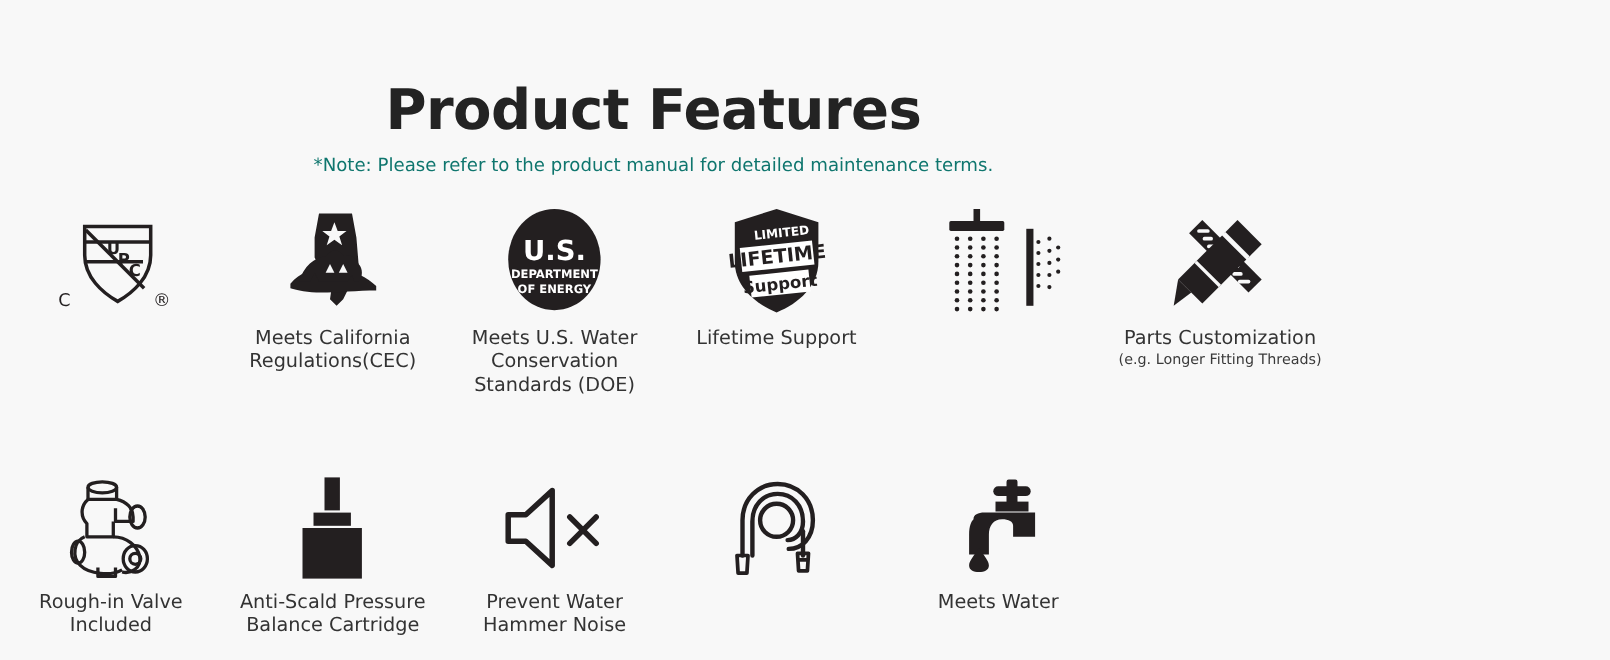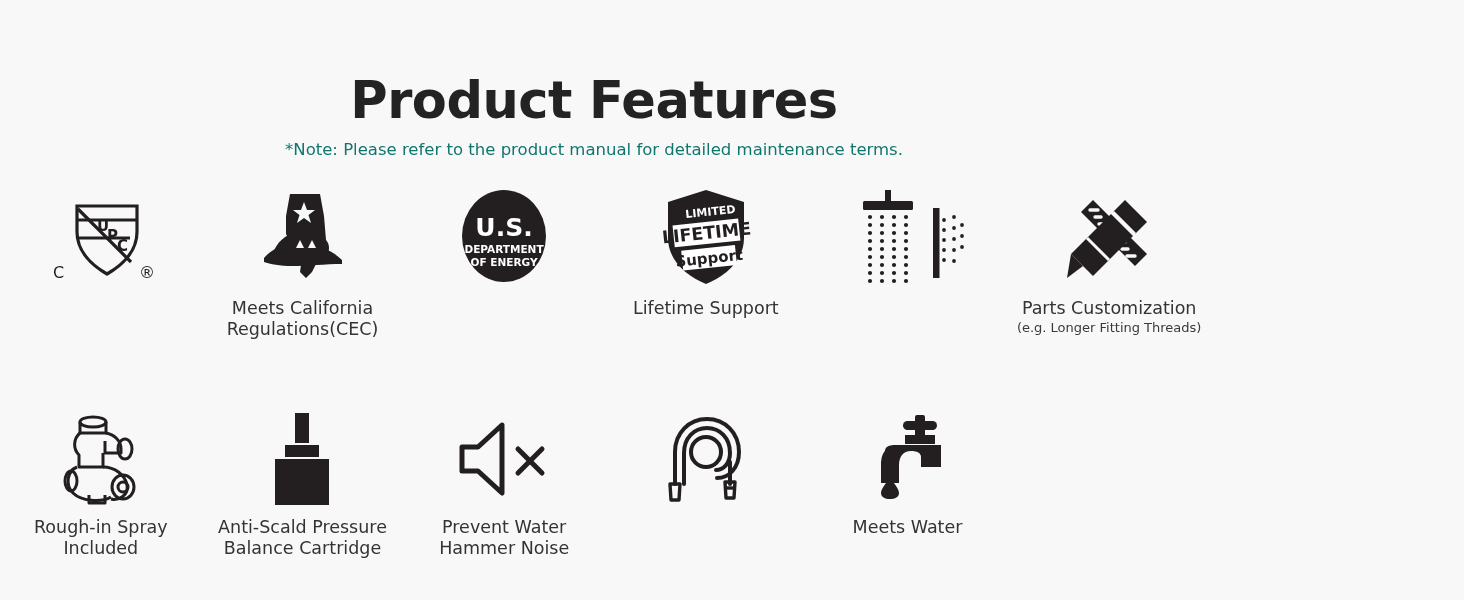--- a/index.html
+++ b/index.html
@@ -140,20 +140,23 @@
 
     <div class="cell">
       <div class="icon-wrap">
         <svg width="104" height="100" viewBox="0 0 104 100" aria-hidden="true">
           <ellipse cx="52" cy="50" rx="42" ry="46" fill="#231f20"></ellipse>
           <text x="52" y="50" text-anchor="middle" font-family="'DejaVu Sans','Liberation Sans',sans-serif" font-size="25" font-weight="700" fill="#ffffff">U.S.</text>
           <text x="52" y="67" text-anchor="middle" font-family="'DejaVu Sans','Liberation Sans',sans-serif" font-size="10.5" font-weight="700" fill="#ffffff">DEPARTMENT</text>
           <text x="52" y="80" text-anchor="middle" font-family="'DejaVu Sans','Liberation Sans',sans-serif" font-size="10.5" font-weight="700" fill="#ffffff">OF ENERGY</text>
         </svg>
       </div>
+      <div class="label">Meets U.S. Water
+Conservation
+Standards (DOE)</div>
     </div>
 
     <div class="cell">
       <div class="icon-wrap">
         <svg width="104" height="100" viewBox="0 0 104 100" aria-hidden="true">
           <path d="M52 4 L90 16 L90 52 C90 74 72 90 52 98 C32 90 14 74 14 52 L14 16 Z" fill="#231f20"></path>
           <g transform="rotate(-6 52 52)">
             <text x="34" y="30" font-family="'DejaVu Sans','Liberation Sans',sans-serif" font-size="11" font-weight="700" fill="#ffffff">LIMITED</text>
             <rect x="20" y="36" width="66" height="22" fill="#ffffff"></rect>
             <text x="53" y="53" text-anchor="middle" font-family="'DejaVu Sans','Liberation Sans',sans-serif" font-size="17.5" font-weight="700" fill="#231f20">LIFETIME</text>
@@ -280,21 +283,21 @@
             <ellipse cx="76" cy="38" rx="7" ry="10"></ellipse>
             <path d="M28 56 C18 60 16 74 24 82 C32 90 52 92 62 86"></path>
             <path d="M54 56 C66 56 76 64 78 74 C80 84 70 90 62 88"></path>
             <ellipse cx="22" cy="70" rx="6" ry="10"></ellipse>
             <ellipse cx="74" cy="76" rx="11" ry="12"></ellipse>
             <circle cx="74" cy="76" r="5"></circle>
             <path d="M40 84 L40 92 L56 92 L56 84"></path>
           </g>
         </svg>
       </div>
-      <div class="label">Rough-in Spray
+      <div class="label">Rough-in Valve
 Included</div>
     </div>
 
     <div class="cell">
       <div class="icon-wrap">
         <svg width="86" height="96" viewBox="0 0 86 96" aria-hidden="true">
           <g fill="#231f20">
             <rect x="36" y="2" width="14" height="30"></rect>
             <rect x="26" y="34" width="34" height="12"></rect>
             <rect x="16" y="48" width="54" height="46"></rect>

